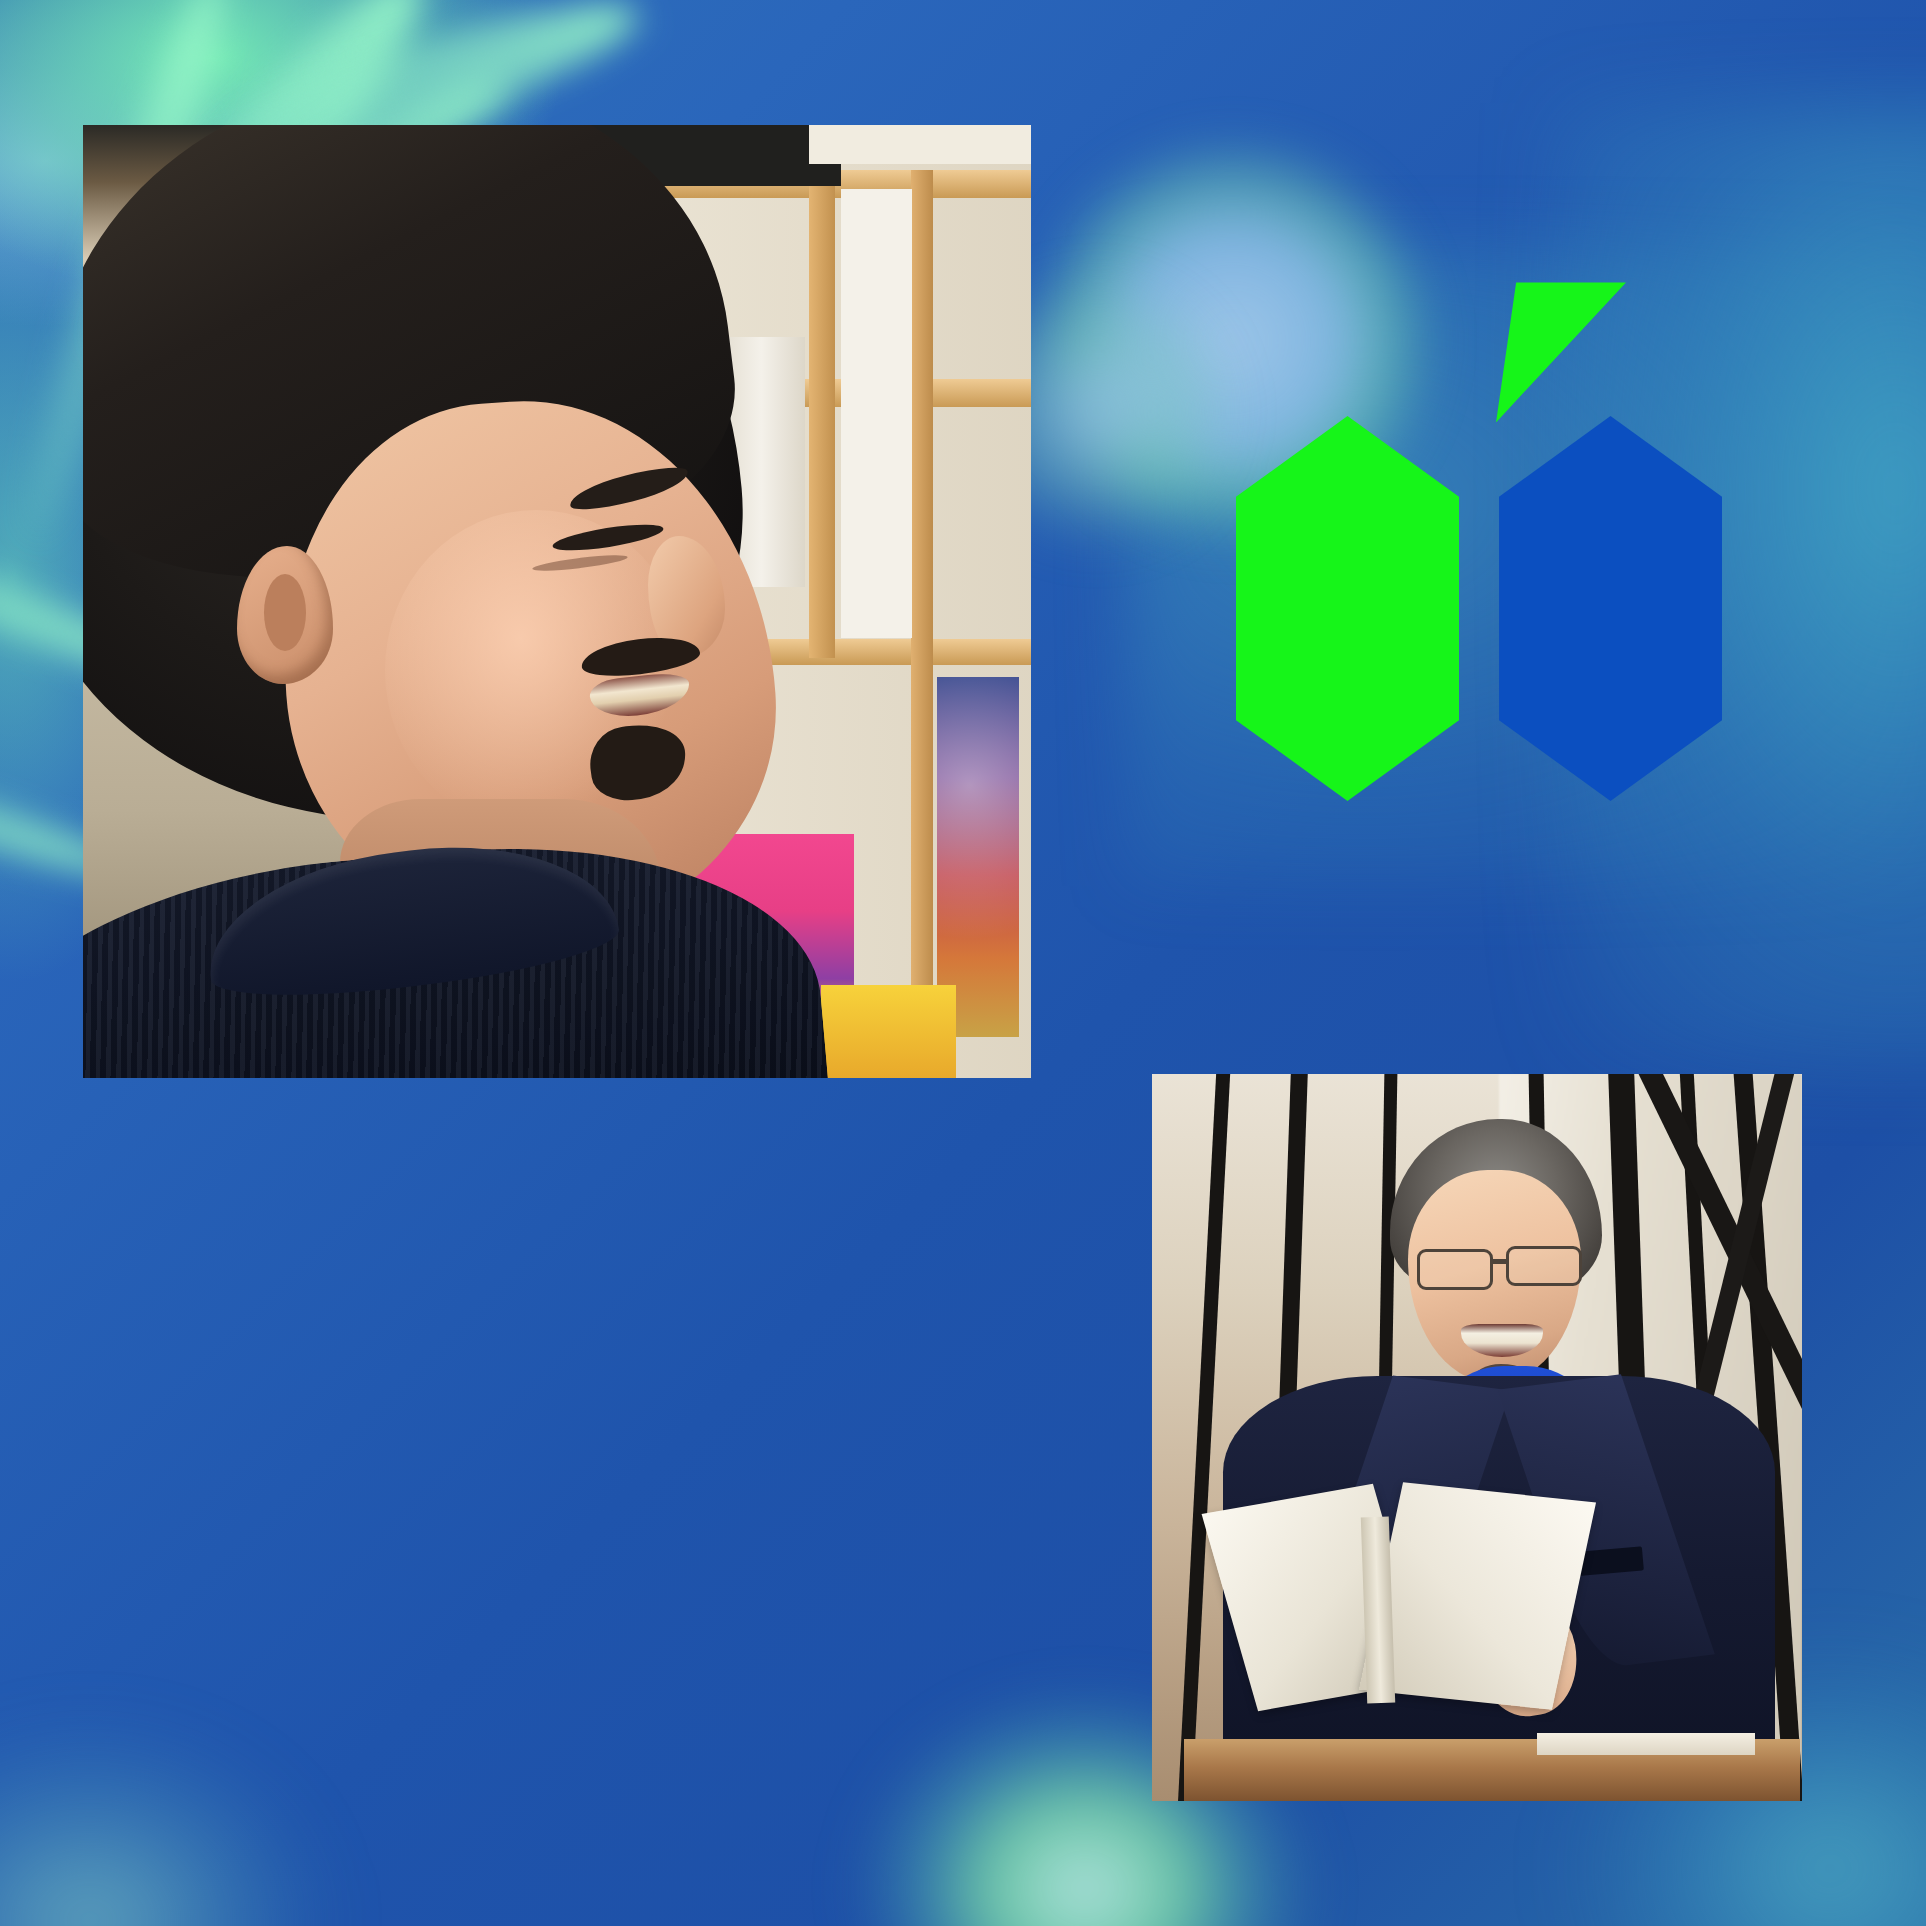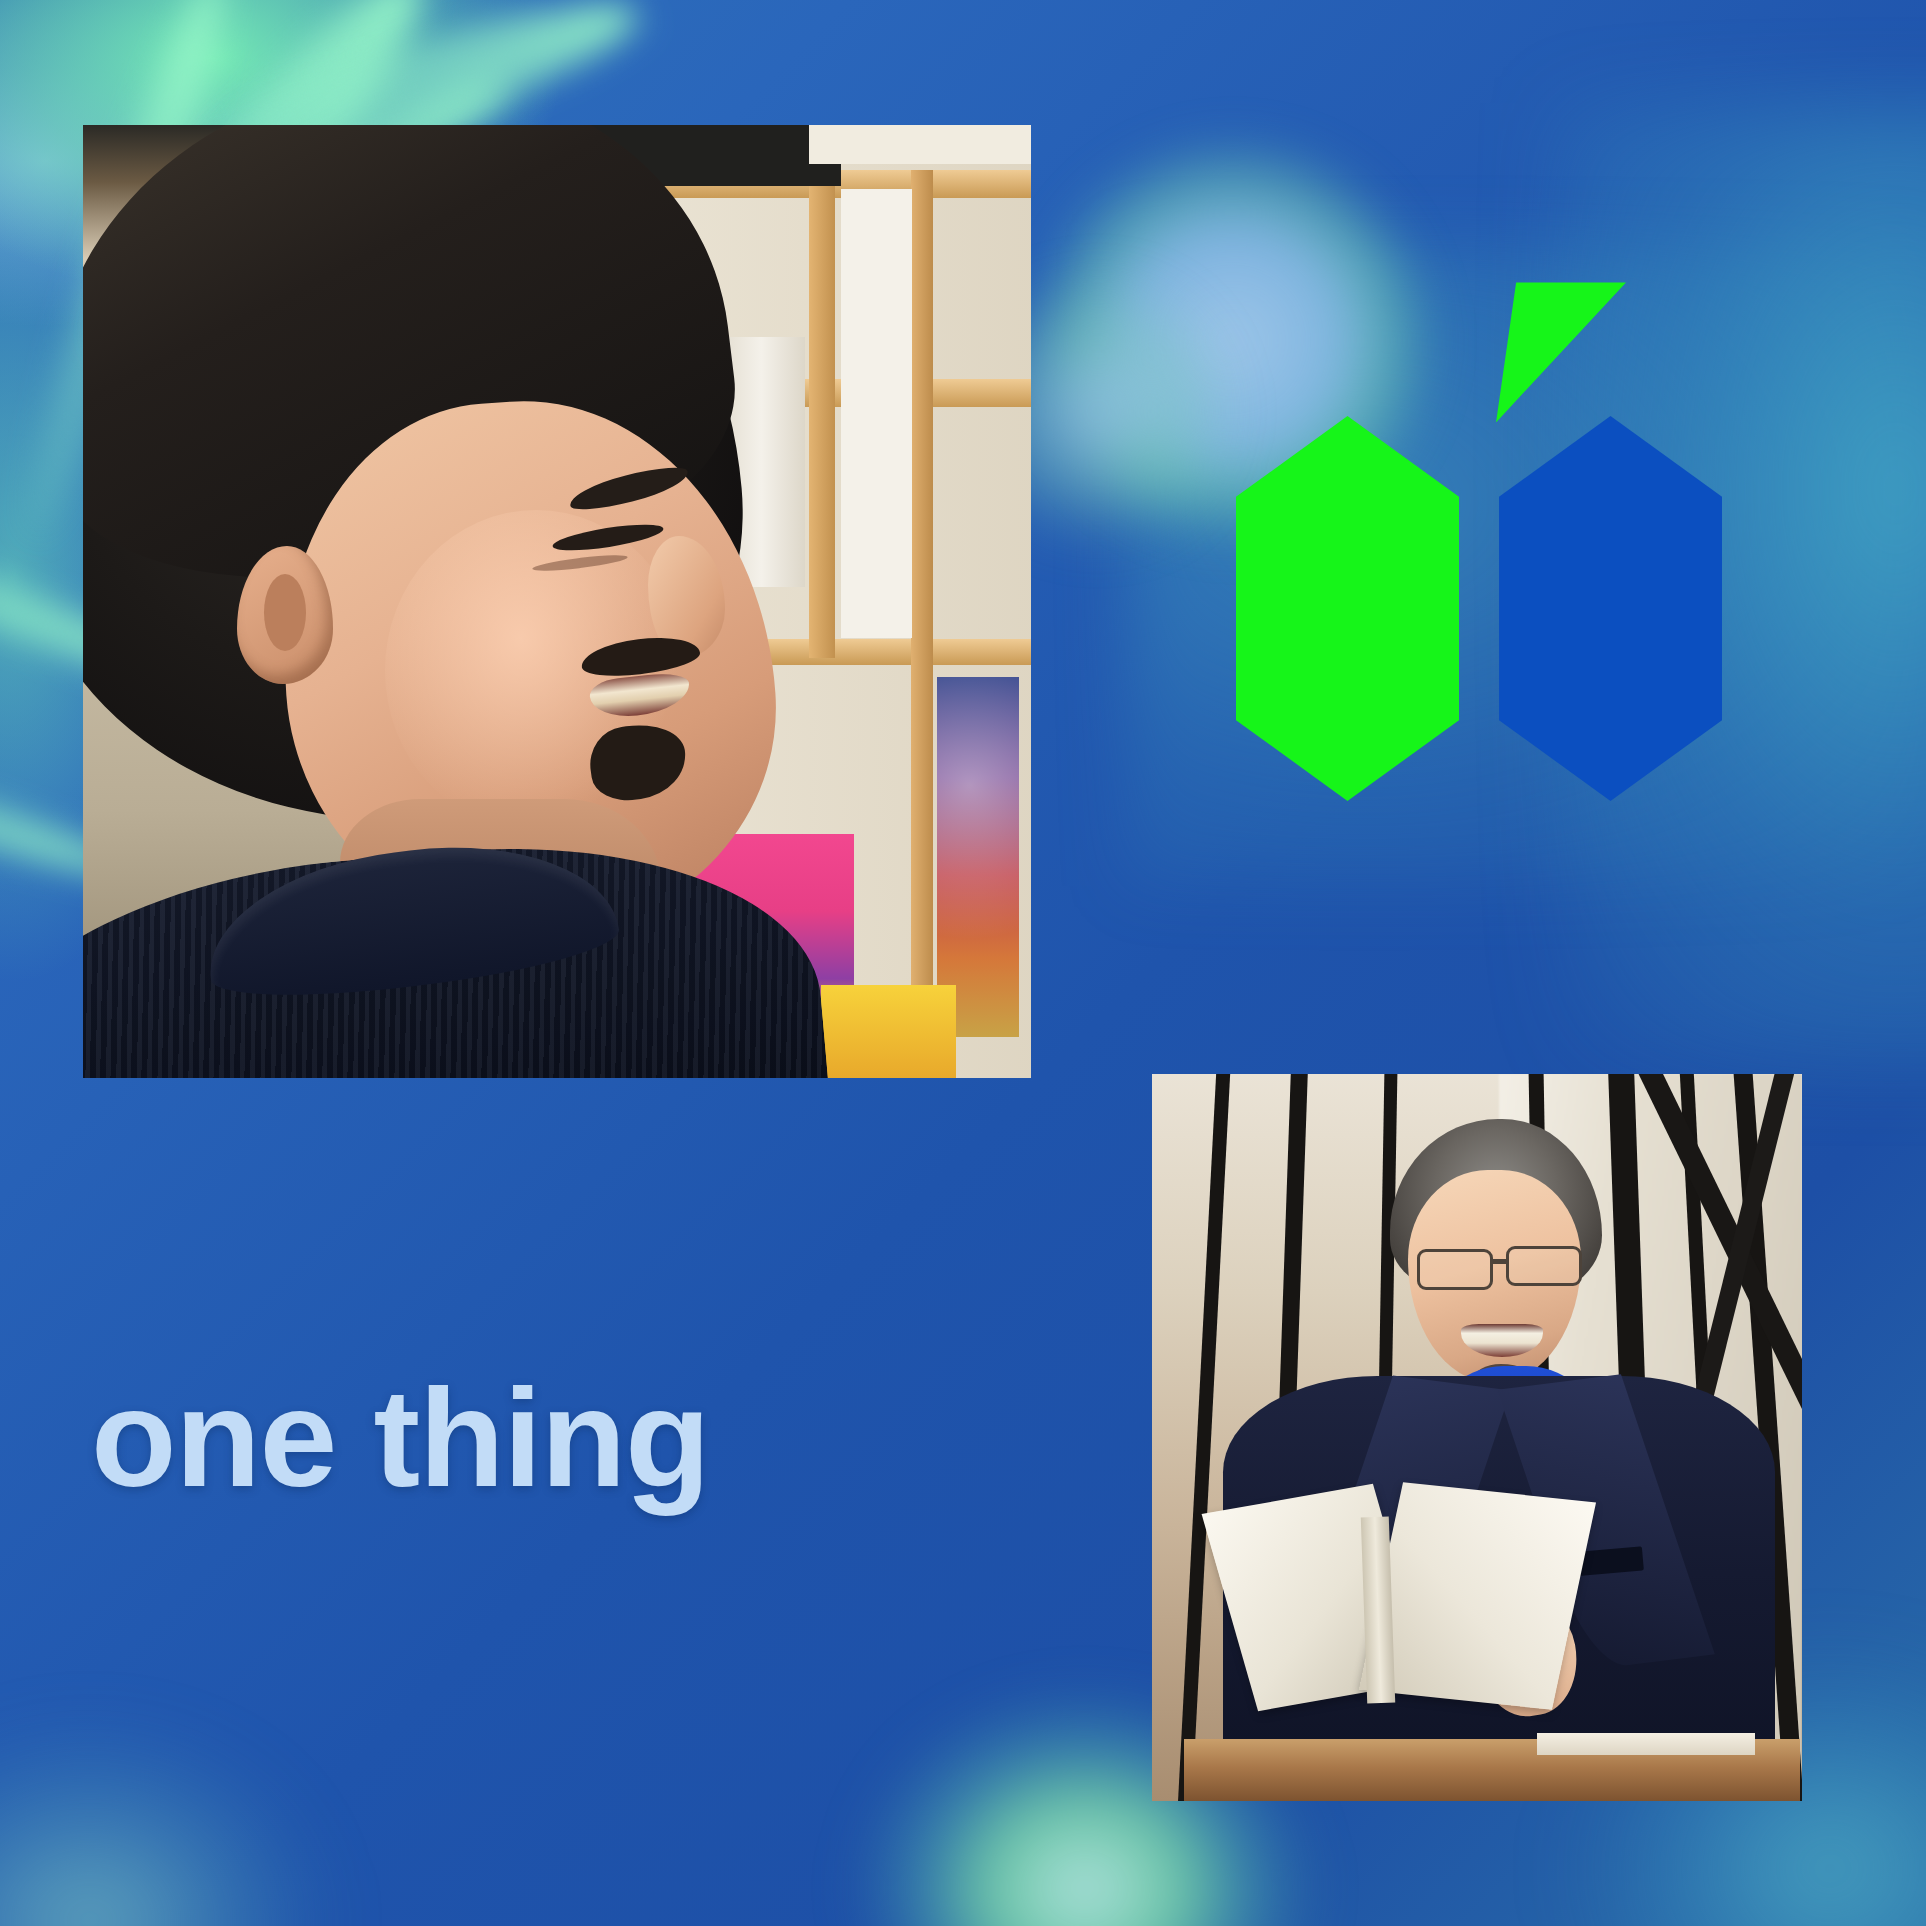--- a/index.html
+++ b/index.html
@@ -439,17 +439,16 @@
     </div>
   </div>
 
   <div id="logo">
     <div class="tick-shape"></div>
     <div class="hex hex-green"></div>
     <div class="hex hex-blue"></div>
   </div>
 
   <div id="headline">
-    <span class="l l1">one thing</span>
   </div>
 
 </div>
 
 
 </body></html>

